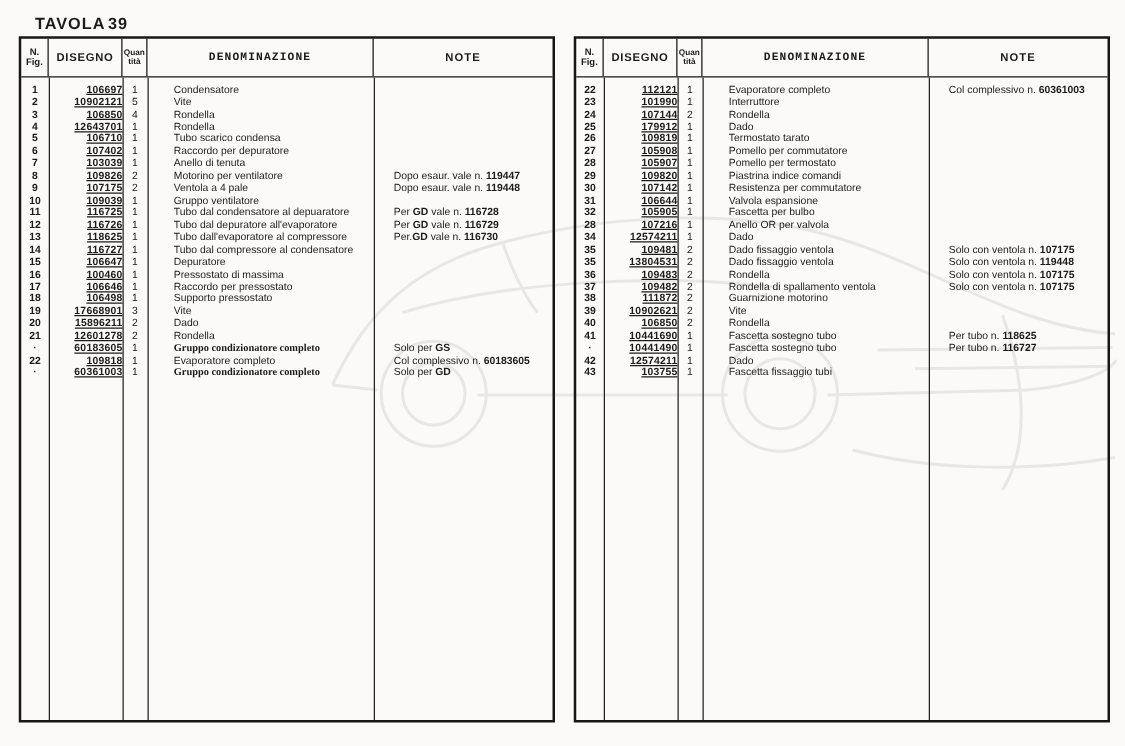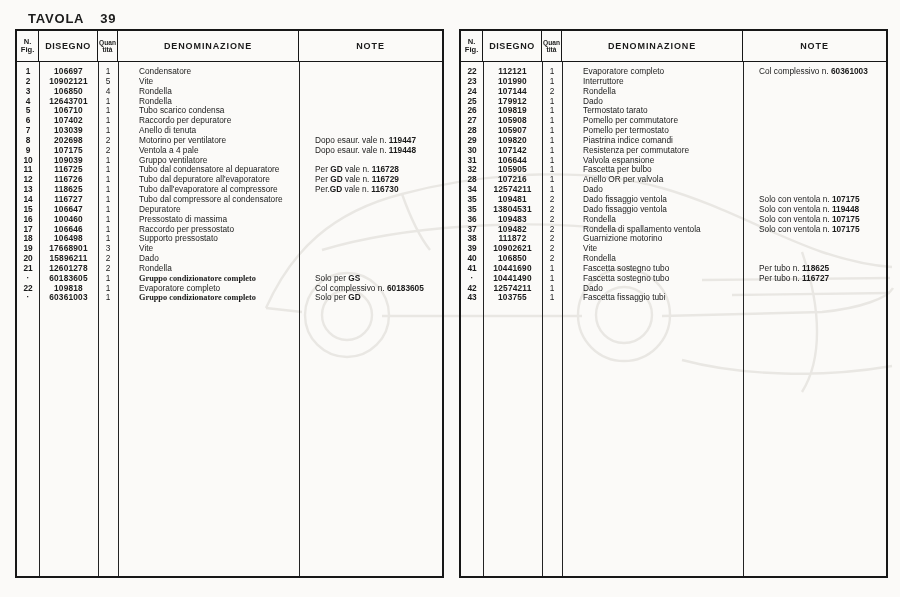--- a/index.html
+++ b/index.html
@@ -4,21 +4,21 @@
 <style>
   html,body{margin:0;padding:0;}
   body{
     width:900px;height:597px;position:relative;overflow:hidden;
     background:#fbfaf8;color:#1b1b1b;
     font-family:"Liberation Sans","DejaVu Sans",sans-serif;
     -webkit-font-smoothing:antialiased;
   }
   .page-title{
     position:absolute;left:28px;top:11px;
-    display:flex;gap:16px;align-items:baseline;
+    display:flex;gap:2px;align-items:baseline;
     font-size:13px;font-weight:bold;letter-spacing:0.8px;
   }
   .watermark{
     position:absolute;left:262px;top:130px;width:632px;height:290px;
     pointer-events:none;opacity:1;
   }
   .tbl{
     position:absolute;top:29px;height:549px;box-sizing:border-box;
     border:2.5px solid #171717;background:transparent;
   }
@@ -27,30 +27,30 @@
   .hdr{display:flex;height:31px;border-bottom:1.7px solid #171717;box-sizing:border-box;}
   .hc{
     box-sizing:border-box;border-right:1.4px solid #171717;
     display:flex;flex-direction:column;align-items:center;justify-content:center;
     font-weight:bold;line-height:1.12;text-align:center;
   }
   .hc:last-child{border-right:none;}
   .w-fig{width:22px;font-size:7.6px;}
   .w-dis{width:59px;font-size:9px;letter-spacing:0.6px;}
   .w-qty{width:20px;font-size:6.6px;}
-  .w-den{width:181px;font-size:9px;letter-spacing:0.9px;}
+  .w-den{width:181px;font-size:9px;letter-spacing:0.9px;font-family:Liberation Mono, monospace;}
   .w-note{flex:1;font-size:9px;letter-spacing:0.9px;}
   .tbody{position:absolute;top:31px;left:0;right:0;bottom:0;}
   .vl{position:absolute;top:0;bottom:0;width:0;border-right:1.4px solid #232323;}
   .vl1{left:22px;}.vl2{left:81px;}.vl3{left:101px;}.vl4{left:282px;}
   .rows{position:absolute;top:5px;left:0;right:0;}
   .row{display:flex;height:9.85px;align-items:center;font-size:8.3px;line-height:9.85px;white-space:nowrap;}
   .cell{box-sizing:border-box;overflow:visible;}
   .c-fig{width:22px;text-align:center;font-weight:bold;}
-  .c-dis{width:59px;text-align:center;font-weight:bold;letter-spacing:0.2px;}
+  .c-dis{width:59px;text-align:right;font-weight:bold;letter-spacing:0.2px;text-decoration:underline;}
   .c-qty{width:20px;text-align:center;}
   .c-den{width:181px;padding-left:7px;margin-left:14px;}
   .c-note{flex:1;padding-left:2px;}
   .c-note b{font-weight:bold;}
   .row.bold .c-den{font-weight:bold;font-family:Liberation Serif, serif;}
 </style>
 </head>
 <body>
 
 <svg class="watermark" viewBox="0 0 632 290" fill="none">
@@ -142,21 +142,21 @@
         </div>
         <div class="row">
           <div class="cell c-fig">7</div>
           <div class="cell c-dis">103039</div>
           <div class="cell c-qty">1</div>
           <div class="cell c-den">Anello di tenuta</div>
           <div class="cell c-note"></div>
         </div>
         <div class="row">
           <div class="cell c-fig">8</div>
-          <div class="cell c-dis">202698</div>
+          <div class="cell c-dis">109826</div>
           <div class="cell c-qty">2</div>
           <div class="cell c-den">Motorino per ventilatore</div>
           <div class="cell c-note">Dopo esaur. vale n. <b>119447</b></div>
         </div>
         <div class="row">
           <div class="cell c-fig">9</div>
           <div class="cell c-dis">107175</div>
           <div class="cell c-qty">2</div>
           <div class="cell c-den">Ventola a 4 pale</div>
           <div class="cell c-note">Dopo esaur. vale n. <b>119448</b></div>

